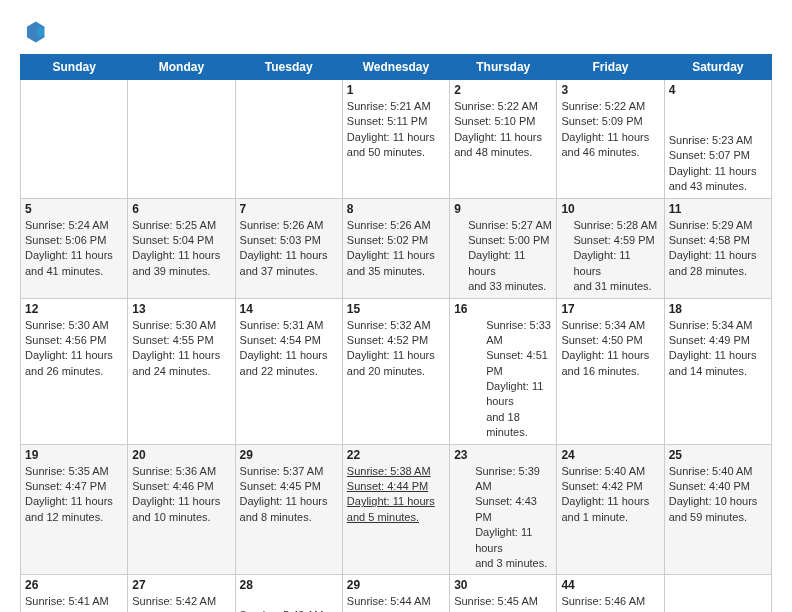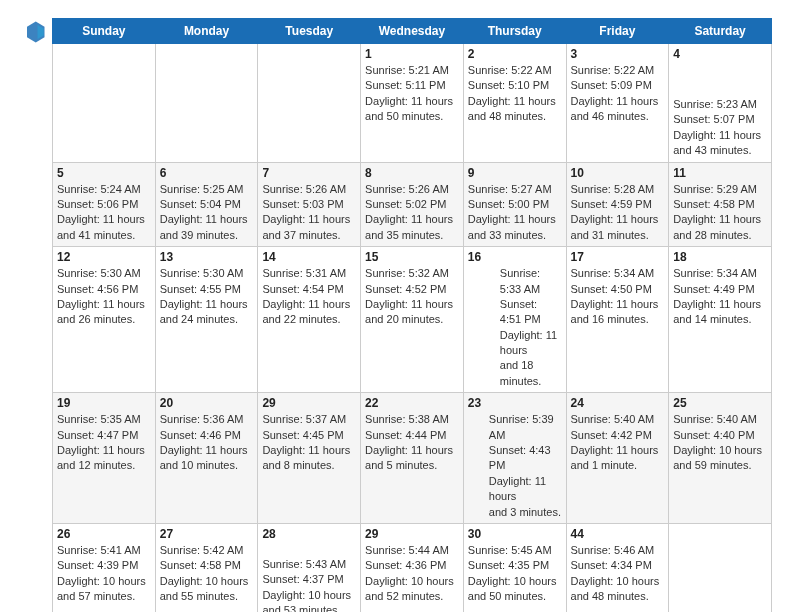--- a/index.html
+++ b/index.html
@@ -8,21 +8,21 @@
       background: #fff;
       width: 792px;
       height: 612px;
       overflow: hidden;
     }
     .page {
       width: 792px;
       height: 612px;
       padding: 18px 20px 12px 20px;
       display: flex;
-      flex-direction: row;
+      flex-direction: column;
     }
     .header {
       display: flex;
       align-items: flex-start;
       justify-content: space-between;
       margin-bottom: 8px;
     }
     .logo {
       display: flex;
       align-items: center;
@@ -187,28 +187,28 @@
           </td>
           <td>
             <span class="day-number">8</span>
             <div class="day-info" style="white-space: pre-line;">Sunrise: 5:26 AM
 Sunset: 5:02 PM
 Daylight: 11 hours
 and 35 minutes.</div>
           </td>
           <td>
             <span class="day-number">9</span>
-            <div class="day-info" style="white-space: pre-line;">Sunrise: 5:27 AM
+            <div class="day-info" style="white-space: pre-line; margin-left: 14px;">Sunrise: 5:27 AM
 Sunset: 5:00 PM
 Daylight: 11 hours
 and 33 minutes.</div>
           </td>
           <td>
             <span class="day-number">10</span>
-            <div class="day-info" style="white-space: pre-line;">Sunrise: 5:28 AM
+            <div class="day-info" style="white-space: pre-line; margin-left: 12px;">Sunrise: 5:28 AM
 Sunset: 4:59 PM
 Daylight: 11 hours
 and 31 minutes.</div>
           </td>
           <td>
             <span class="day-number">11</span>
             <div class="day-info" style="white-space: pre-line;">Sunrise: 5:29 AM
 Sunset: 4:58 PM
 Daylight: 11 hours
 and 28 minutes.</div>
@@ -282,21 +282,21 @@
           </td>
           <td>
             <span class="day-number">29</span>
             <div class="day-info" style="white-space: pre-line;">Sunrise: 5:37 AM
 Sunset: 4:45 PM
 Daylight: 11 hours
 and 8 minutes.</div>
           </td>
           <td>
             <span class="day-number">22</span>
-            <div class="day-info" style="white-space: pre-line;">Sunrise: 5:38 AM
+            <div class="day-info" style="white-space: pre-line; text-decoration: underline;">Sunrise: 5:38 AM
 Sunset: 4:44 PM
 Daylight: 11 hours
 and 5 minutes.</div>
           </td>
           <td>
             <span class="day-number">23</span>
             <div class="day-info" style="white-space: pre-line; margin-left: 21px;">Sunrise: 5:39 AM
 Sunset: 4:43 PM
 Daylight: 11 hours
 and 3 minutes.</div>

